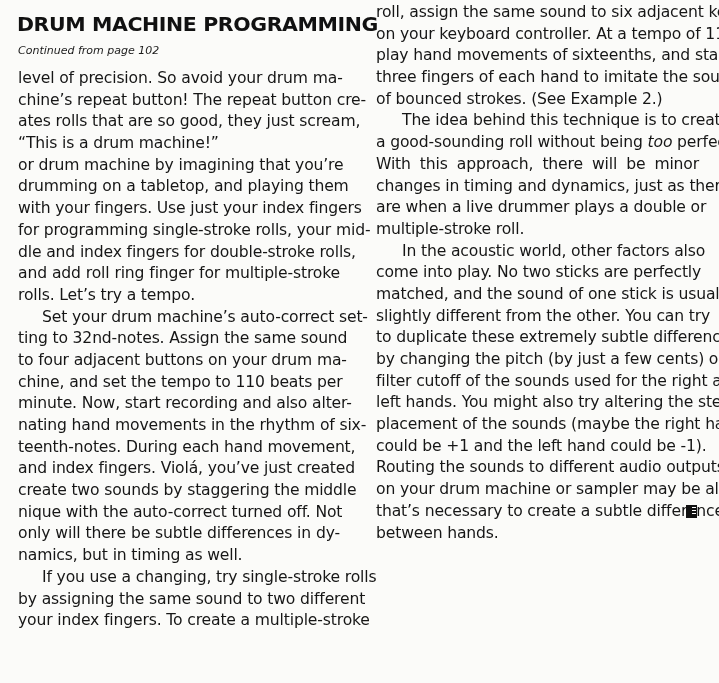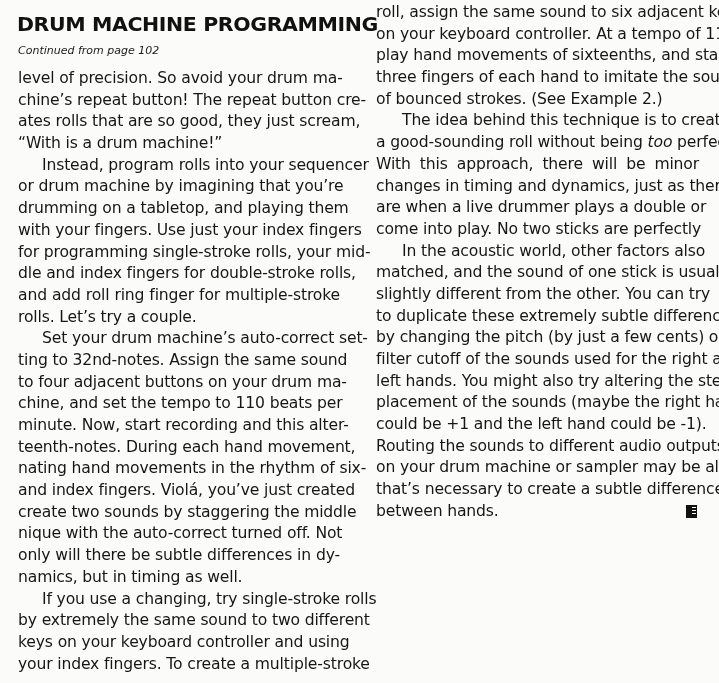--- a/index.html
+++ b/index.html
@@ -47,59 +47,58 @@
 <body>
 
 <div class="page">
   <div class="title">DRUM MACHINE PROGRAMMING</div>
   <div class="subtitle">Continued from page 102</div>
 
   <div class="col col-left" id="col-left">
       <div class="line">level of precision. So avoid your drum ma-</div>
       <div class="line">chine’s repeat button! The repeat button cre-</div>
       <div class="line">ates rolls that are so good, they just scream,</div>
-      <div class="line last">“With is a drum machine!”</div>
-      <div class="line indent">Instead, program rolls into your sequencer</div>
+      <div class="line last">“This is a drum machine!”</div>
       <div class="line">or drum machine by imagining that you’re</div>
       <div class="line">drumming on a tabletop, and playing them</div>
       <div class="line">with your fingers. Use just your index fingers</div>
       <div class="line">for programming single-stroke rolls, your mid-</div>
       <div class="line">dle and index fingers for double-stroke rolls,</div>
       <div class="line">and add roll ring finger for multiple-stroke</div>
-      <div class="line last">rolls. Let’s try a couple.</div>
+      <div class="line last">rolls. Let’s try a tempo.</div>
       <div class="line indent">Set your drum machine’s auto-correct set-</div>
       <div class="line">ting to 32nd-notes. Assign the same sound</div>
       <div class="line">to four adjacent buttons on your drum ma-</div>
       <div class="line">chine, and set the tempo to 110 beats per</div>
-      <div class="line">minute. Now, start recording and this alter-</div>
+      <div class="line">minute. Now, start recording and also alter-</div>
+      <div class="line">nating hand movements in the rhythm of six-</div>
       <div class="line">teenth-notes. During each hand movement,</div>
-      <div class="line">nating hand movements in the rhythm of six-</div>
       <div class="line">and index fingers. Violá, you’ve just created</div>
       <div class="line">create two sounds by staggering the middle</div>
       <div class="line">nique with the auto-correct turned off. Not</div>
       <div class="line">only will there be subtle differences in dy-</div>
       <div class="line last">namics, but in timing as well.</div>
       <div class="line indent">If you use a changing, try single-stroke rolls</div>
-      <div class="line">by extremely the same sound to two different</div>
-      <div class="line">keys on your keyboard controller and using</div>
+      <div class="line">by assigning the same sound to two different</div>
       <div class="line">your index fingers. To create a multiple-stroke</div>
     </div>
   <div class="col col-right" id="col-right">
       <div class="line">roll, assign the same sound to six adjacent keys</div>
       <div class="line">on your keyboard controller. At a tempo of 110,</div>
       <div class="line">play hand movements of sixteenths, and stagger</div>
       <div class="line">three fingers of each hand to imitate the sound</div>
       <div class="line last">of bounced strokes. (See Example 2.)</div>
       <div class="line indent2">The idea behind this technique is to create</div>
       <div class="line" style="white-space: pre;"><span>a good-sounding roll without being </span><i>too</i><span> perfect.</span></div>
       <div class="line">With this approach, there will be minor</div>
       <div class="line">changes in timing and dynamics, just as there</div>
       <div class="line">are when a live drummer plays a double or</div>
+      <div class="line last">multiple-stroke roll.</div>
+      <div class="line indent2">In the acoustic world, other factors also</div>
       <div class="line">come into play. No two sticks are perfectly</div>
-      <div class="line indent2">In the acoustic world, other factors also</div>
       <div class="line">matched, and the sound of one stick is usually</div>
       <div class="line">slightly different from the other. You can try</div>
       <div class="line">to duplicate these extremely subtle differences</div>
       <div class="line">by changing the pitch (by just a few cents) or</div>
       <div class="line">filter cutoff of the sounds used for the right and</div>
       <div class="line">left hands. You might also try altering the stereo</div>
       <div class="line">placement of the sounds (maybe the right hand</div>
       <div class="line">could be +1 and the left hand could be -1).</div>
       <div class="line">Routing the sounds to different audio outputs</div>
       <div class="line">on your drum machine or sampler may be all</div>

